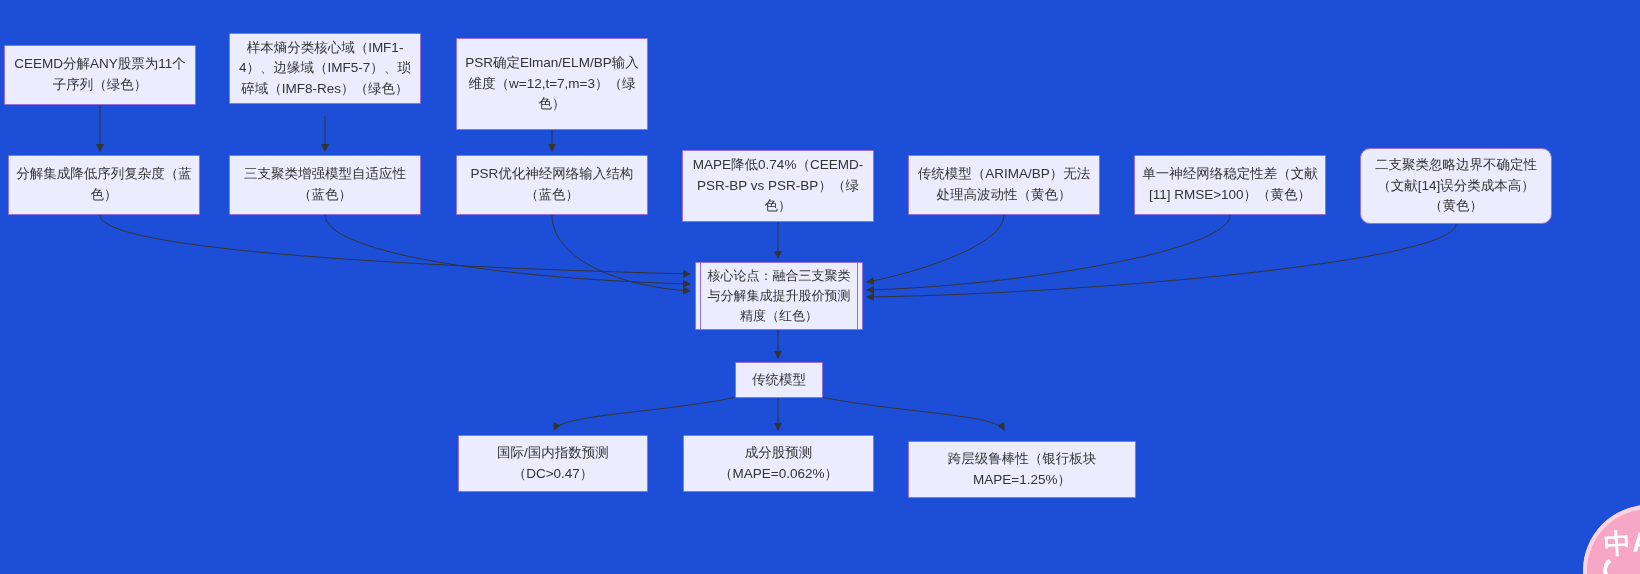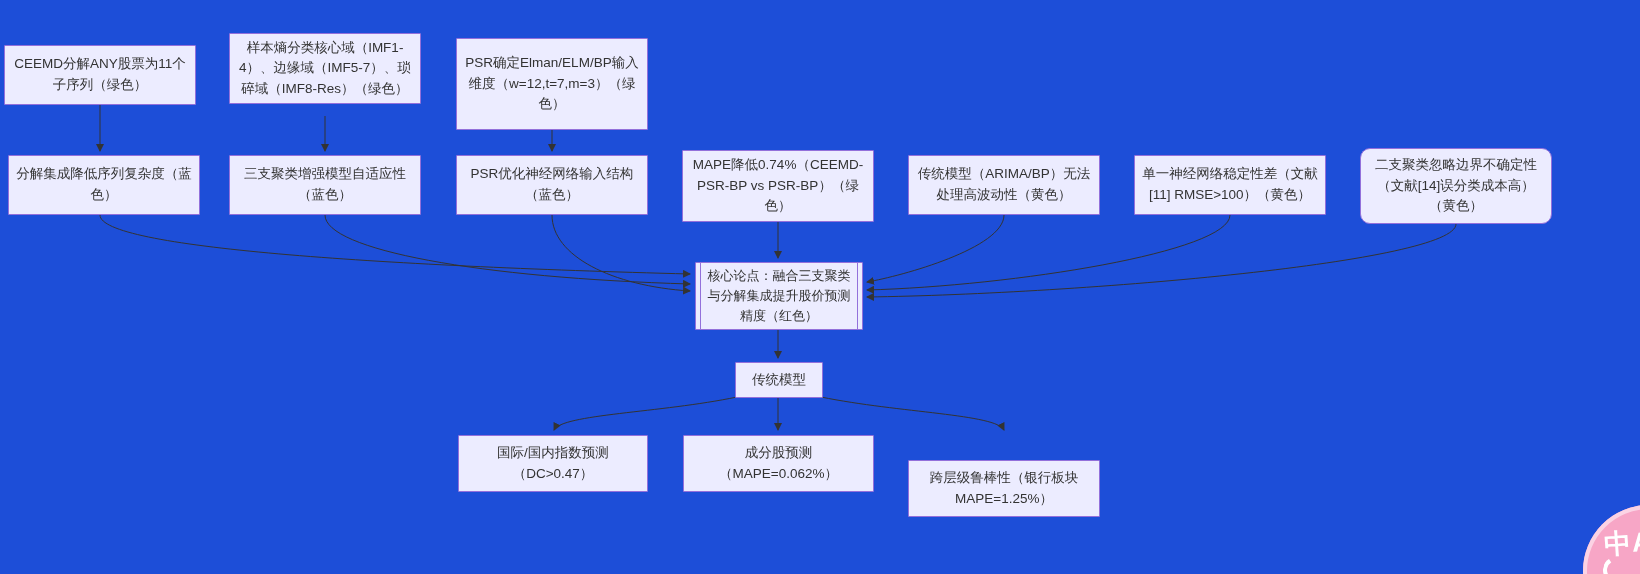--- a/index.html
+++ b/index.html
@@ -148,21 +148,21 @@
   <div class="node" style="left:735px; top:362px; width:88px; height:36px;">
     <span>传统模型</span>
   </div>
 
   <div class="node" style="left:458px; top:435px; width:190px; height:57px;">
     <span>国际/国内指数预测（DC&gt;0.47）</span>
   </div>
   <div class="node" style="left:683px; top:435px; width:191px; height:57px;">
     <span>成分股预测（MAPE=0.062%）</span>
   </div>
-  <div class="node" style="left:908px; top:460px; width:192px; height:57px;justify-content:center;">
+  <div class="node" style="left:908px; top:441px; width:228px; height:57px;justify-content:center;">
     <span>跨层级鲁棒性（银行板块MAPE=1.25%）</span>
   </div>
 
   <div class="badge">
     <span class="badge-label">中A</span>
     <span class="badge-arc"></span>
   </div>
 
 </div>
 

